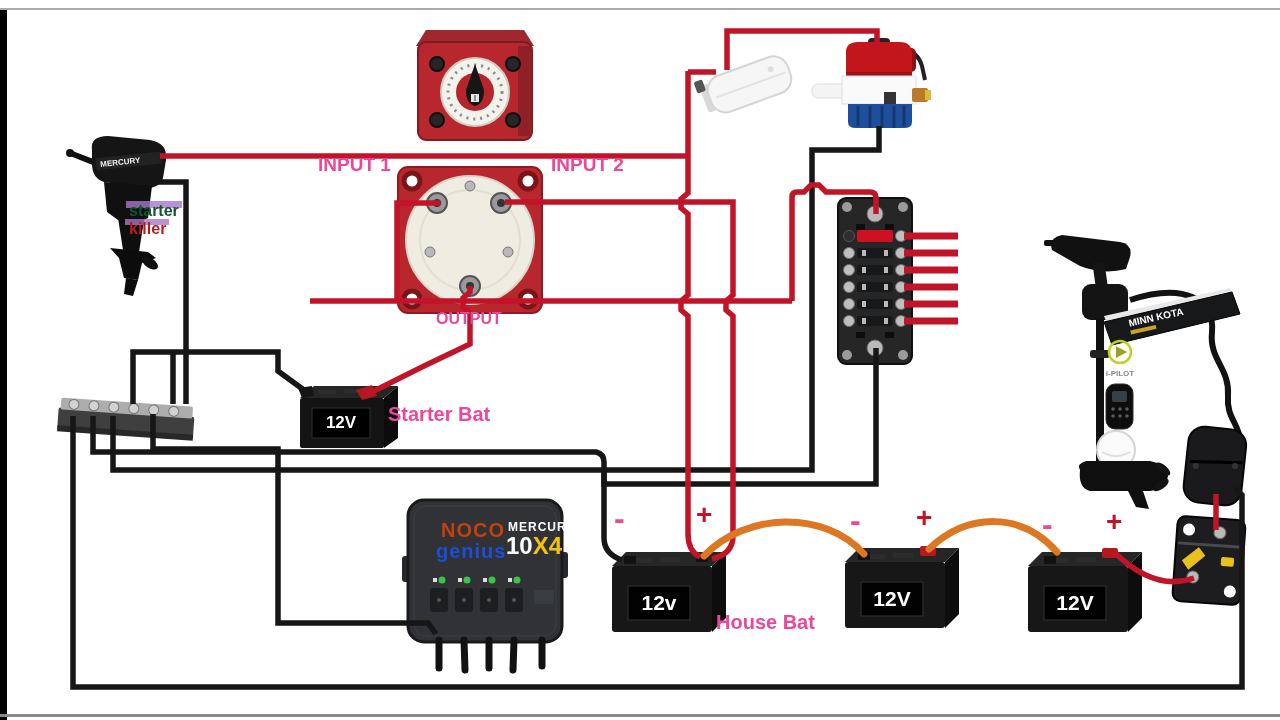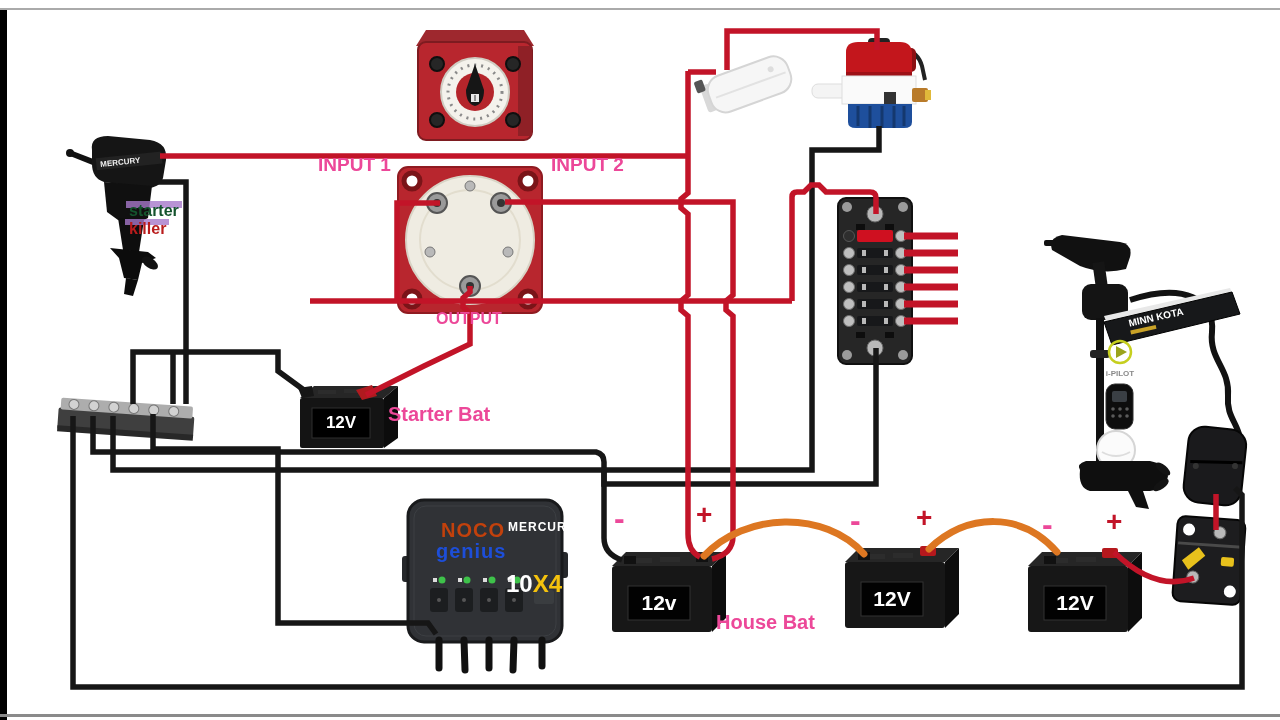--- a/index.html
+++ b/index.html
@@ -345,16 +345,16 @@
   <div class="lbl" style="left:614px;top:502px;font-size:32px;">-</div>
   <div class="lbl" style="left:696px;top:501px;font-size:28px;color:var(--positive-wire,#c21428);">+</div>
   <div class="lbl" style="left:850px;top:504px;font-size:32px;">-</div>
   <div class="lbl" style="left:916px;top:504px;font-size:28px;color:var(--positive-wire,#c21428);">+</div>
   <div class="lbl" style="left:1042px;top:508px;font-size:32px;">-</div>
   <div class="lbl" style="left:1106px;top:508px;font-size:28px;color:var(--positive-wire,#c21428);">+</div>
 
   <div class="lbl" style="left:441px;top:520px;font-size:20px;color:#c2410c;letter-spacing:1px;">NOCO</div>
   <div class="lbl" style="left:436px;top:541px;font-size:20px;color:#1d4ed8;letter-spacing:1px;">genius</div>
   <div class="lbl" style="left:508px;top:521px;font-size:12px;color:#fff;letter-spacing:1px;">MERCURY</div>
-  <div class="lbl" style="left:506px;top:534px;font-size:24px;color:#fff;margin-top:38px;">
+  <div class="lbl" style="left:506px;top:534px;font-size:24px;color:#fff;">
     <span>10</span><span style="color:#f4c20d;">X4</span>
   </div>
 </div>
 
 </body></html>

